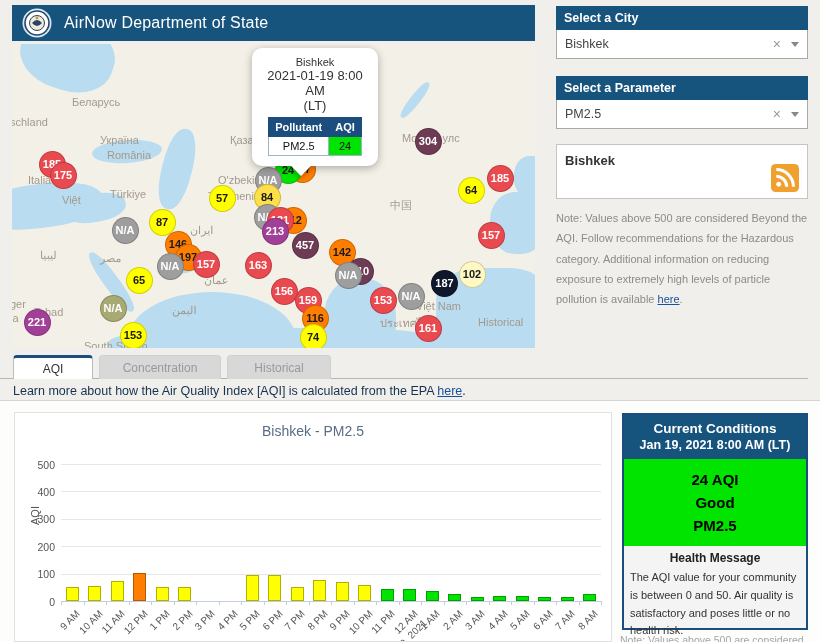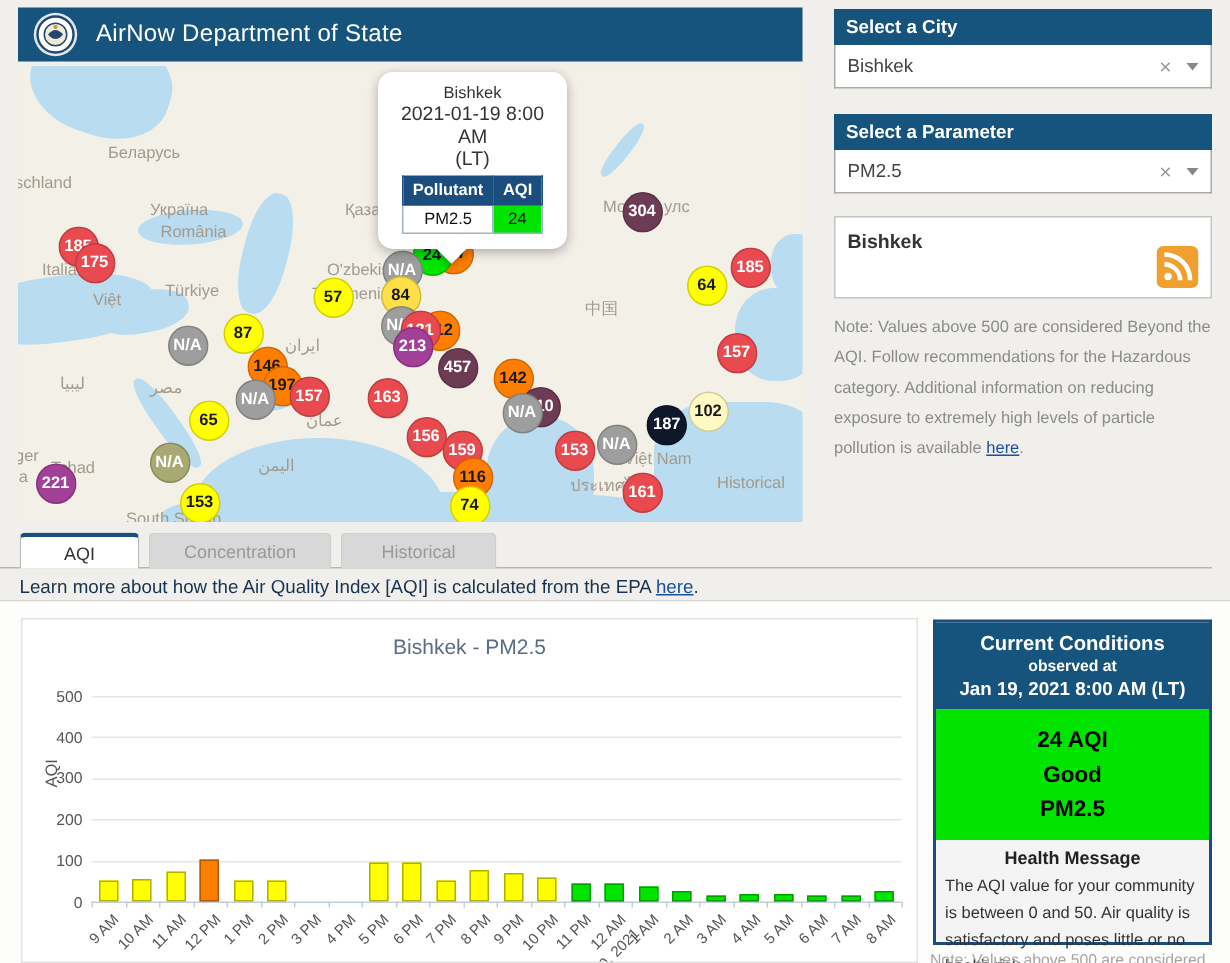--- a/index.html
+++ b/index.html
@@ -341,21 +341,20 @@
         <div class="bar" style="left: 545.75px; top: 183.89px; width: 13px; height: 4.11px; background: rgb(0, 228, 0); border: 1px solid rgb(0, 160, 0);"></div>
         <div class="xlab" style="left: 434.25px; top: 195px;">7 AM</div>
         <div class="bar" style="left: 568.25px; top: 181.424px; width: 13px; height: 6.576px; background: rgb(0, 228, 0); border: 1px solid rgb(0, 160, 0);"></div>
         <div class="xlab" style="left: 456.75px; top: 195px;">8 AM</div>
       </div>
   </div>
 
   <div class="cc-panel">
     <div class="cc-head">
       <div class="cc-title">Current Conditions</div>
-      <div class="cc-observed">observed at</div>
       <div class="cc-dt">Jan 19, 2021 8:00 AM (LT)</div>
     </div>
     <div class="cc-green" id="cc-green" style="background: rgb(0, 228, 0);">
       <div>24 AQI</div>
       <div>Good</div>
       <div>PM2.5</div>
     </div>
     <div class="cc-health">
       <div class="cc-health-title">Health Message</div>
       <div class="cc-health-body">The AQI value for your community is between 0 and 50. Air quality is satisfactory and poses little or no health risk.</div>

